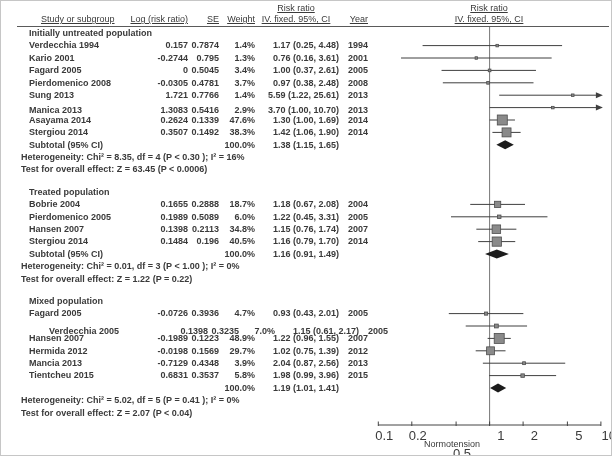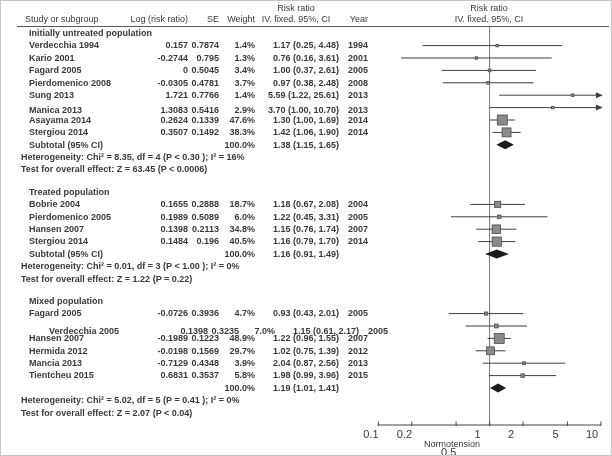--- a/index.html
+++ b/index.html
@@ -7,46 +7,46 @@
     position:relative;
     width:612px;height:456px;
     box-sizing:border-box;
     background:#fff;
     border:1px solid #c6c6c6;
     font-family:"Liberation Sans", sans-serif;
     font-size:9px;
     color:#3a3a3a;
     overflow:hidden;
   }
-  .abs{position:absolute;white-space:nowrap;}
+  .abs{position:absolute;white-space:nowrap;text-decoration:underline;}
   .ctr{text-align:center;}
   .rgt{text-align:right;}
   .rule{position:absolute;left:16px;width:592px;height:1px;background:#5a5a5a;top:25px;}
   .row{position:absolute;left:0;width:612px;font-weight:bold;}
   .cell{position:absolute;top:0;white-space:nowrap;}
   .c-study{left:28px;}
   .c-foot{left:20px;}
   .c-log{left:118px;width:69px;text-align:right;}
   .c-se{left:189px;width:29px;text-align:right;}
   .c-wt{left:218px;width:36px;text-align:right;}
   .c-ci{left:252px;width:86px;text-align:right;}
   .c-yr{left:339px;width:28px;text-align:right;}
   svg{position:absolute;left:0;top:0;pointer-events:none;}
-  .tick-label{position:absolute;width:30px;text-align:left;font-size:11px;}
+  .tick-label{position:absolute;width:30px;text-align:right;font-size:13px;}
   .axis-caption{position:absolute;font-size:9px;text-align:center;}
 </style>
 </head>
 <body>
 
 <div class="fig">
 
   <div class="abs ctr" style="left:252px;top:2px;width:86px;">Risk ratio</div>
   <div class="abs ctr" style="left:407px;top:2px;width:162px;">Risk ratio</div>
 
-  <div class="abs" style="left:24px;top:13px;">Study or subgroup</div>
+  <div class="abs" style="left:40px;top:13px;">Study or subgroup</div>
   <div class="abs rgt" style="left:100px;top:13px;width:87px;">Log (risk ratio)</div>
   <div class="abs rgt" style="left:189px;top:13px;width:29px;">SE</div>
   <div class="abs rgt" style="left:218px;top:13px;width:36px;">Weight</div>
   <div class="abs ctr" style="left:252px;top:13px;width:86px;">IV. fixed. 95%, CI</div>
   <div class="abs rgt" style="left:339px;top:13px;width:28px;">Year</div>
   <div class="abs ctr" style="left:407px;top:13px;width:162px;">IV. fixed. 95%, CI</div>
 
   <div class="rule"></div>
 
   <div id="rows">

